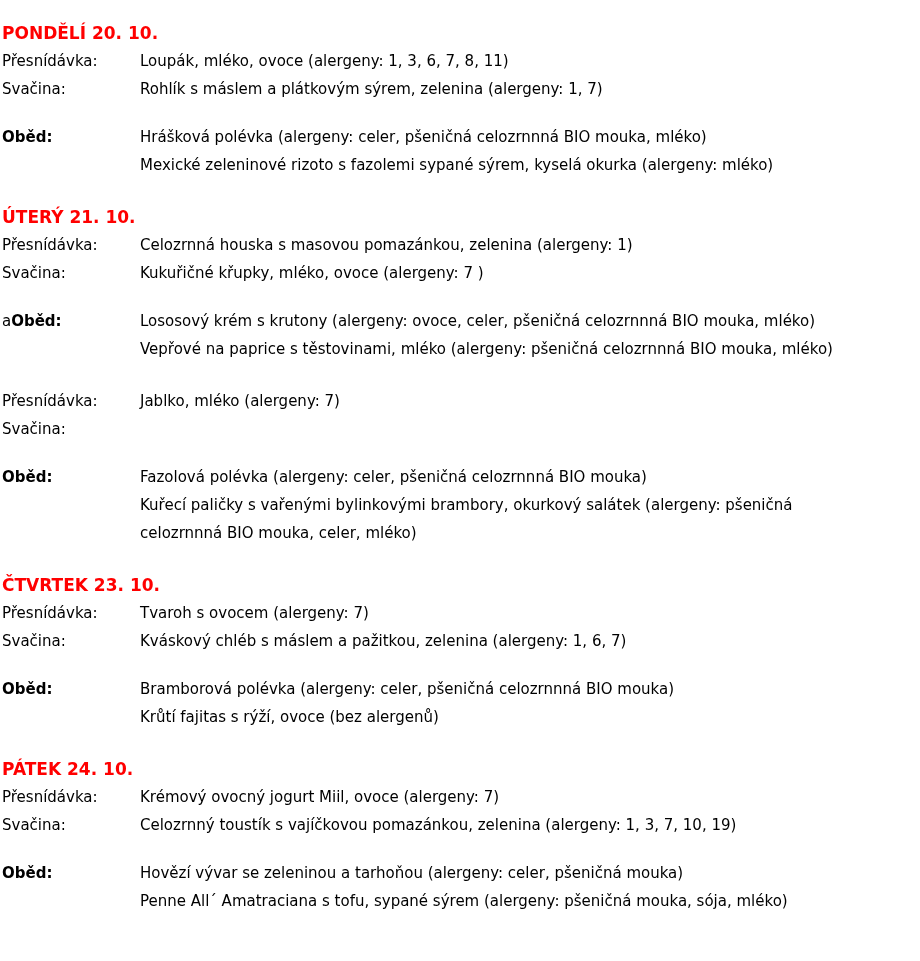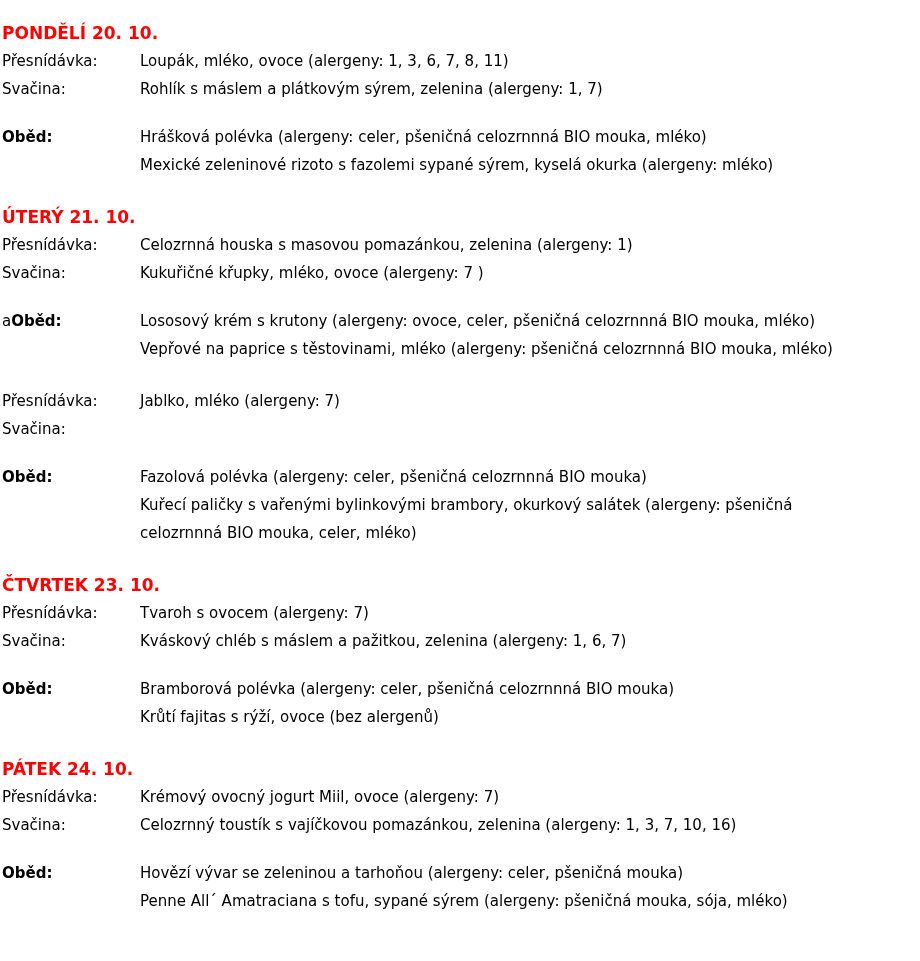--- a/index.html
+++ b/index.html
@@ -139,21 +139,21 @@
   </section>
 
   <section class="day">
     <h2 class="day-title">PÁTEK 24. 10.</h2>
     <div class="row">
       <span class="label">Přesnídávka:</span>
       <span class="value">Krémový ovocný jogurt Miil, ovoce (alergeny: 7)</span>
     </div>
     <div class="row">
       <span class="label">Svačina:</span>
-      <span class="value">Celozrnný toustík s vajíčkovou pomazánkou, zelenina (alergeny: 1, 3, 7, 10, 16)</span>
+      <span class="value">Celozrnný toustík s vajíčkovou pomazánkou, zelenina (alergeny: 1, 3, 7, 10, 19)</span>
     </div>
     <div class="row lunch-row">
       <span class="label lunch-label"><span class="lunch-prefix"></span><span class="lunch-word">Oběd:</span></span>
       <span class="value lunch-lines">
           <div class="lunch-line">Hovězí vývar se zeleninou a tarhoňou (alergeny: celer, pšeničná mouka)</div>
           <div class="lunch-line">Penne All´ Amatraciana s tofu, sypané sýrem (alergeny: pšeničná mouka, sója, mléko)</div>
         </span>
     </div>
   </section>
 </main>

